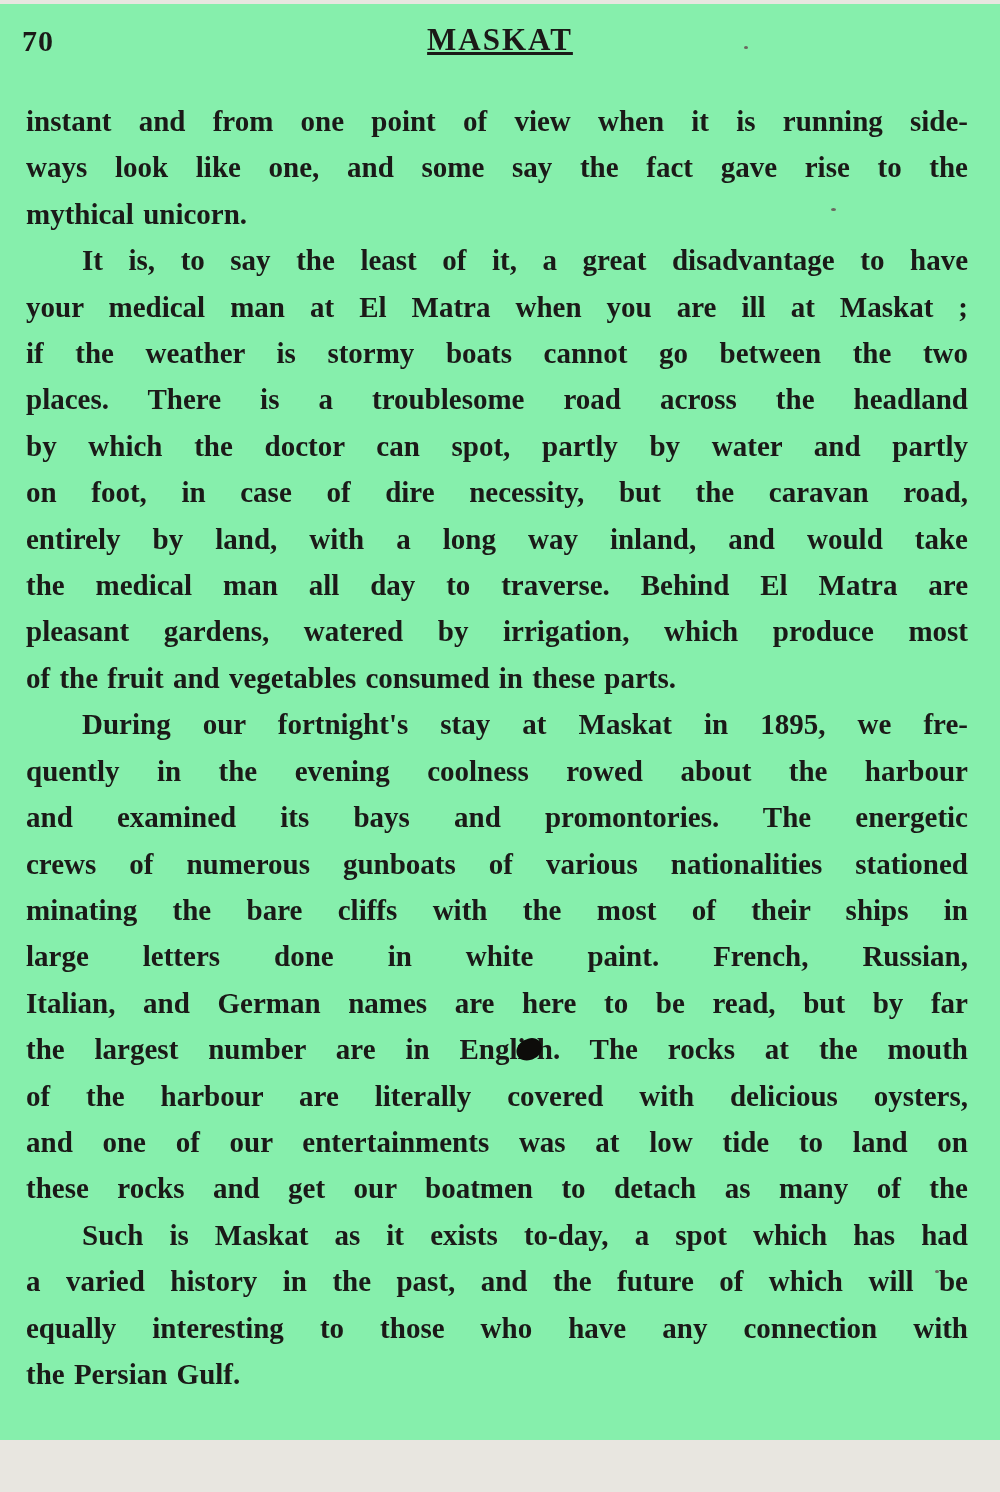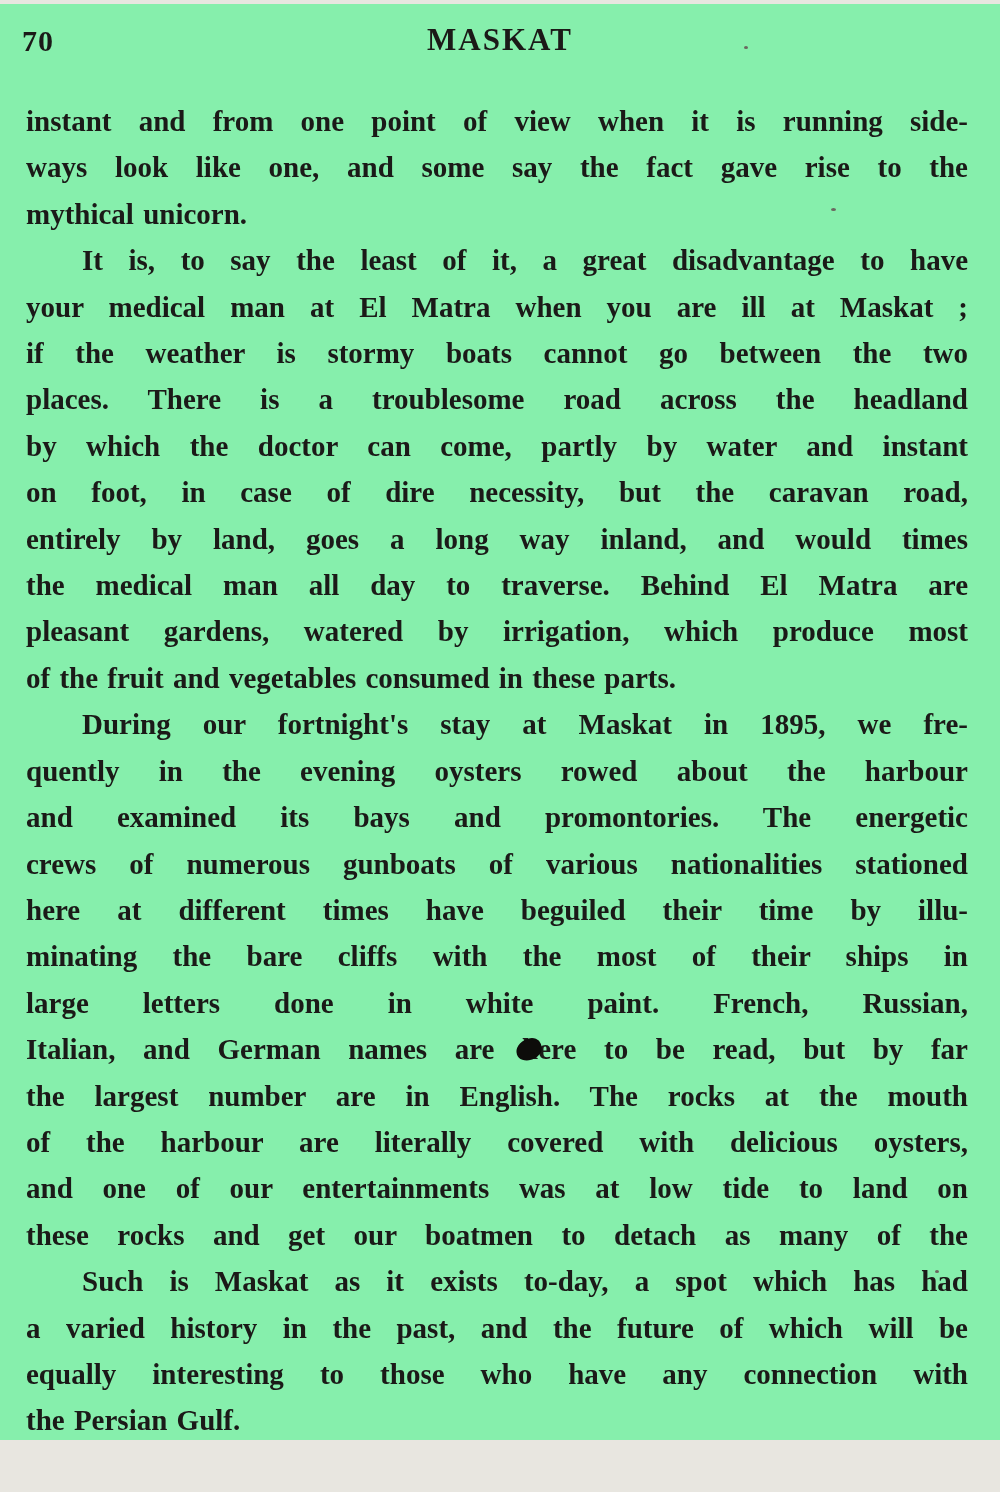--- a/index.html
+++ b/index.html
@@ -31,20 +31,21 @@
   }
   .header-title {
     position: absolute;
     left: 0;
     right: 0;
     top: 18px;
     text-align: center;
     font-size: 31px;
     font-weight: bold;
     letter-spacing: 2px;
+    text-decoration: underline;
   }
   .text-body {
     padding: 22px 32px 0 26px;
     font-size: 29px;
     font-weight: bold;
   }
   .para {
     margin: 0;
   }
   .para.indent .line:first-child {
@@ -92,33 +93,32 @@
       <div class="para">
         <div class="line">instant and from one point of view when it is running side-</div>
         <div class="line">ways look like one, and some say the fact gave rise to the</div>
         <div class="line last">mythical unicorn.</div>
       </div>
       <div class="para indent">
         <div class="line">It is, to say the least of it, a great disadvantage to have</div>
         <div class="line">your medical man at El Matra when you are ill at Maskat ;</div>
         <div class="line">if the weather is stormy boats cannot go between the two</div>
         <div class="line">places.  There is a troublesome road across the headland</div>
-        <div class="line">by which the doctor can come, partly by water and instant</div>
+        <div class="line">by which the doctor can spot, partly by water and partly</div>
         <div class="line">on foot, in case of dire necessity, but the caravan road,</div>
-        <div class="line">entirely by land, goes a long way inland, and would times</div>
+        <div class="line">entirely by land, with a long way inland, and would take</div>
         <div class="line">the medical man all day to traverse.  Behind El Matra are</div>
         <div class="line">pleasant gardens, watered by irrigation, which produce most</div>
         <div class="line last">of the fruit and vegetables consumed in these parts.</div>
       </div>
       <div class="para indent">
         <div class="line">During our fortnight's stay at Maskat in 1895, we fre-</div>
-        <div class="line">quently in the evening oysters rowed about the harbour</div>
+        <div class="line">quently in the evening coolness rowed about the harbour</div>
         <div class="line">and examined its bays and promontories.  The energetic</div>
         <div class="line">crews of numerous gunboats of various nationalities stationed</div>
-        <div class="line">here at different times have beguiled their time by illu-</div>
         <div class="line">minating the bare cliffs with the most of their ships in</div>
         <div class="line">large letters done in white paint.  French, Russian,</div>
         <div class="line">Italian, and German names are here to be read, but by far</div>
         <div class="line">the largest number are in English.  The rocks at the mouth</div>
         <div class="line">of the harbour are literally covered with delicious oysters,</div>
         <div class="line">and one of our entertainments was at low tide to land on</div>
         <div class="line">these rocks and get our boatmen to detach as many of the</div>
       </div>
       <div class="para indent">
         <div class="line">Such is Maskat as it exists to-day, a spot which has had</div>

